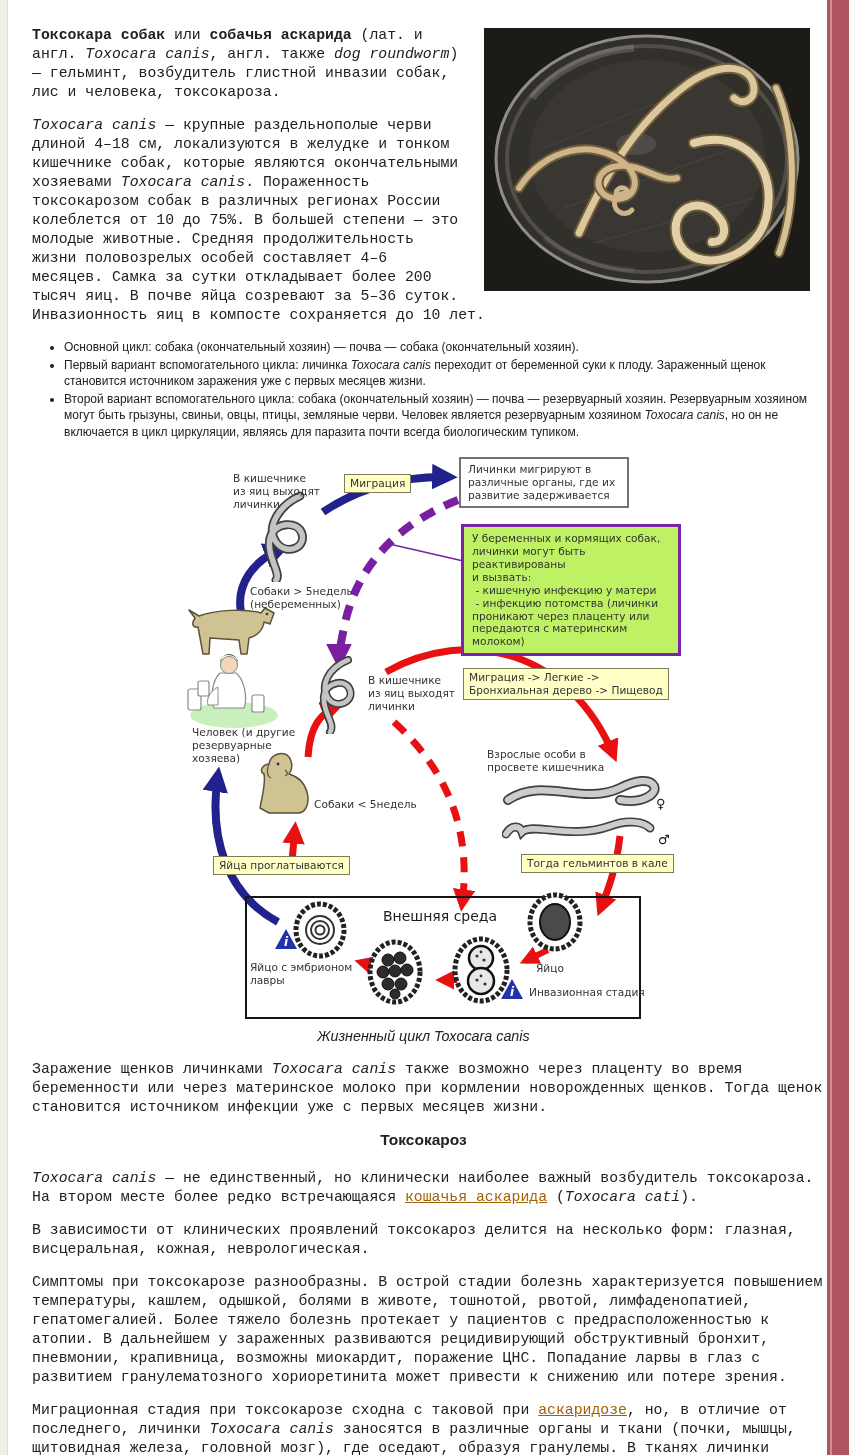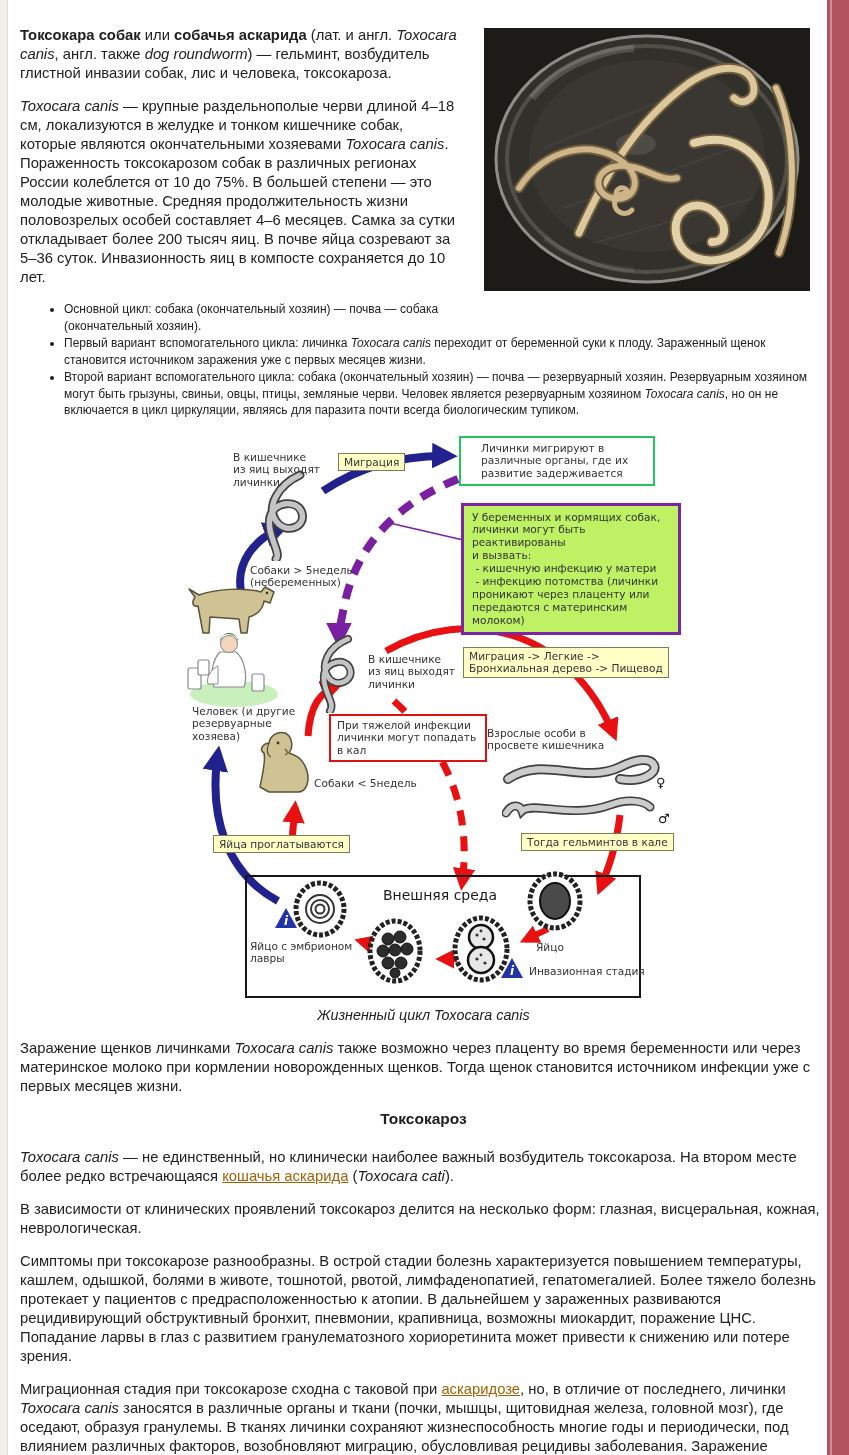--- a/index.html
+++ b/index.html
@@ -3,36 +3,36 @@
 <meta charset="utf-8">
 <style>
   html,body{margin:0;padding:0;background:#ffffff;}
   .page{position:relative;width:849px;height:1455px;overflow:hidden;background:#fff;
         font-family:"Liberation Sans",sans-serif;color:#202122;}
   .left-strip{position:absolute;left:0;top:0;bottom:0;width:7px;background:#f0efe8;border-right:1px solid #dfded6;}
   .right-bar{position:absolute;right:0;top:0;bottom:0;width:22px;background:#b2545f;}
   .right-bar-line{position:absolute;left:3px;top:0;bottom:0;width:2px;background:#d18f98;}
   .content{position:absolute;left:20px;top:0;width:807px;padding-top:26px;}
   .photo{float:right;width:326px;height:263px;margin:2px 17px 12px 22px;}
-  p.para{margin:0 0 14px 0;font-size:14.8px;line-height:19px;}
+  p.para{margin:0 0 14px 12px;font-size:14.8px;line-height:19px;font-family:Liberation Mono, monospace;}
   ul.cycle-list{margin:2px 0 10px 0;padding-left:44px;}
   ul.cycle-list li{font-size:12px;line-height:16.5px;margin:0 0 1px 0;}
   em{font-style:italic;}
   strong{font-weight:bold;}
   a.lnk{color:#a16207;text-decoration:underline;cursor:pointer;}
   .caption{clear:both;text-align:center;font-style:italic;font-size:14.3px;margin:6px 0 16px 0;}
   h3.sub{ text-align:center;font-size:15.5px;font-weight:bold;margin:6px 0 20px 0;}
   
   .diagram{position:relative;width:670px;height:572px;margin:6px 0 0 118px;clear:both;
            font-family:"DejaVu Sans",sans-serif;font-size:10.6px;line-height:1.22;color:#333;}
   .diagram svg.arrows{position:absolute;left:0;top:0;z-index:1;}
   .dwg{position:absolute;z-index:2;}
   .dlabel{position:absolute;z-index:3;white-space:pre-wrap;}
   .ybox{position:absolute;z-index:3;background:#ffffc6;border:1px solid #7d7d55;padding:2px 5px;white-space:pre-wrap;}
-  .gbox{position:absolute;z-index:3;background:#fff;border:2px solid #22c55e;padding:4px 20px;white-space:pre-wrap;}
+  .gbox{position:absolute;z-index:3;background:#fff;border:2px solid #737373;padding:4px 7px;white-space:pre-wrap;}
   .pbox{position:absolute;z-index:3;background:#bef264;border:3px solid #7b24a8;padding:5px 8px;white-space:pre-wrap;}
   .rbox{position:absolute;z-index:3;background:#fff;border:2px solid #e01010;padding:3px 6px;white-space:pre-wrap;}
   .envbox{position:absolute;z-index:2;background:transparent;border:2px solid #161616;}
   .env-title{position:absolute;z-index:3;font-size:14px;color:#1a1a1a;}
   .sexsym{font-size:13px;fill:#111;font-family:"DejaVu Sans",sans-serif;}
 </style>
 </head>
 <body>
 
 <div class="page">
@@ -206,44 +206,41 @@
         <text x="12" y="18" text-anchor="middle" font-size="12" font-style="italic" font-weight="bold" fill="#fff">i</text>
       </svg>
       <svg class="dwg" style="left:362px;top:528px" width="24" height="22" viewBox="0 0 24 22">
         <polygon points="12,1 23,21 1,21" fill="#2233aa"></polygon>
         <text x="12" y="18" text-anchor="middle" font-size="12" font-style="italic" font-weight="bold" fill="#fff">i</text>
       </svg>
 
       <div class="dlabel" style="left:95px;top:22px;width:115px">В кишечнике
 из яиц выходят
 личинки</div>
-      <div class="ybox" style="left:200px;top:24px">Миграция</div>
+      <div class="ybox" style="left:206px;top:24px">Миграция</div>
       <div class="gbox" style="left:321px;top:7px;width:152px">Личинки мигрируют в
 различные органы, где их
 развитие задерживается</div>
       <div class="pbox" style="left:323px;top:74px;width:198px">У беременных и кормящих собак,
 личинки могут быть реактивированы
 и вызвать:
  - кишечную инфекцию у матери
  - инфекцию потомства (личинки
 проникают через плаценту или
 передаются с материнским молоком)</div>
       <div class="dlabel" style="left:112px;top:135px;width:110px">Собаки &gt; 5недель
 (небеременных)</div>
       <div class="dlabel" style="left:54px;top:276px;width:120px">Человек (и другие
 резервуарные
 хозяева)</div>
       <div class="dlabel" style="left:230px;top:224px;width:95px">В кишечнике
 из яиц выходят
 личинки</div>
       <div class="ybox" style="left:325px;top:218px">Миграция -&gt; Легкие -&gt;
 Бронхиальная дерево -&gt; Пищевод</div>
-      <div class="rbox" style="left:191px;top:285px;width:142px">При тяжелой инфекции
-личинки могут попадать
-в кал</div>
       <div class="dlabel" style="left:349px;top:298px;width:120px">Взрослые особи в
 просвете кишечника</div>
       <div class="dlabel" style="left:176px;top:348px;width:110px">Собаки &lt; 5недель</div>
       <div class="ybox" style="left:75px;top:406px">Яйца проглатываются</div>
       <div class="ybox" style="left:383px;top:404px">Тогда гельминтов в кале</div>
       <div class="dlabel" style="left:112px;top:511px;width:110px">Яйцо с эмбрионом
 лавры</div>
       <div class="dlabel" style="left:398px;top:512px">Яйцо</div>
       <div class="dlabel" style="left:391px;top:536px">Инвазионная стадия</div>
     </div>

